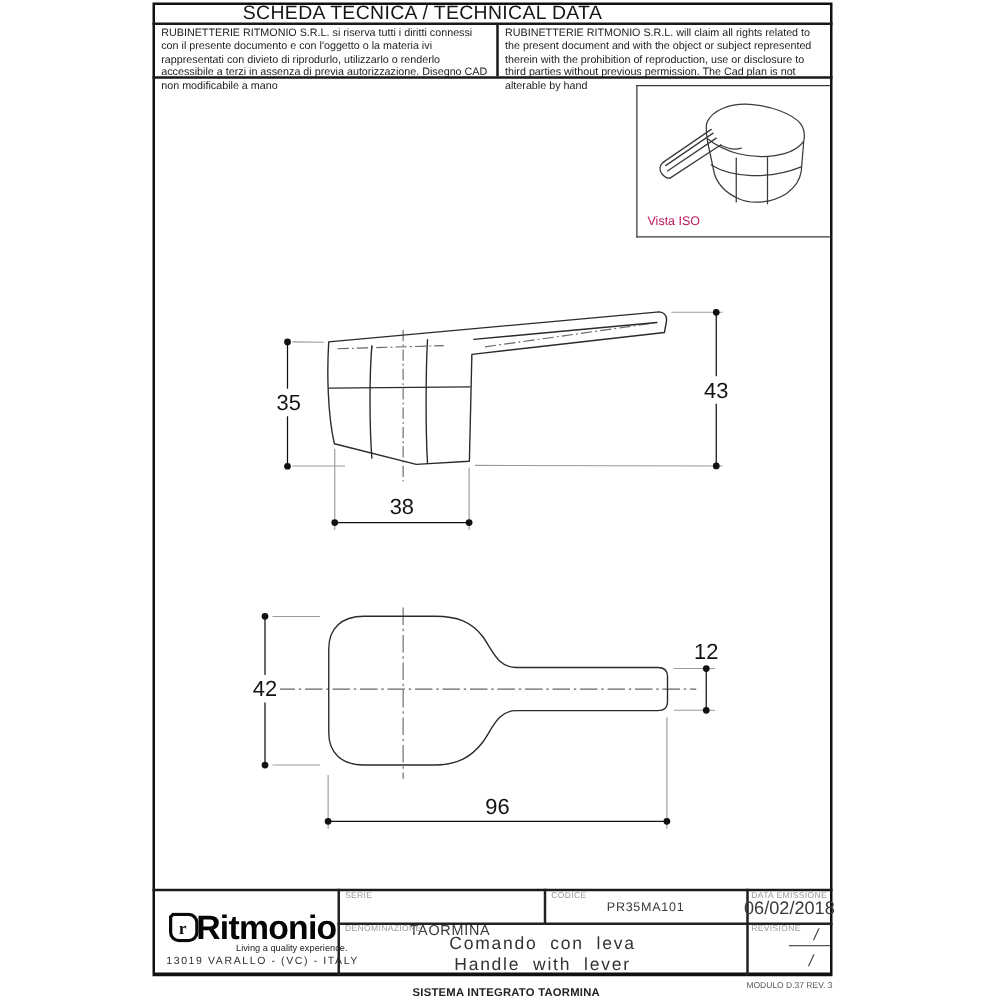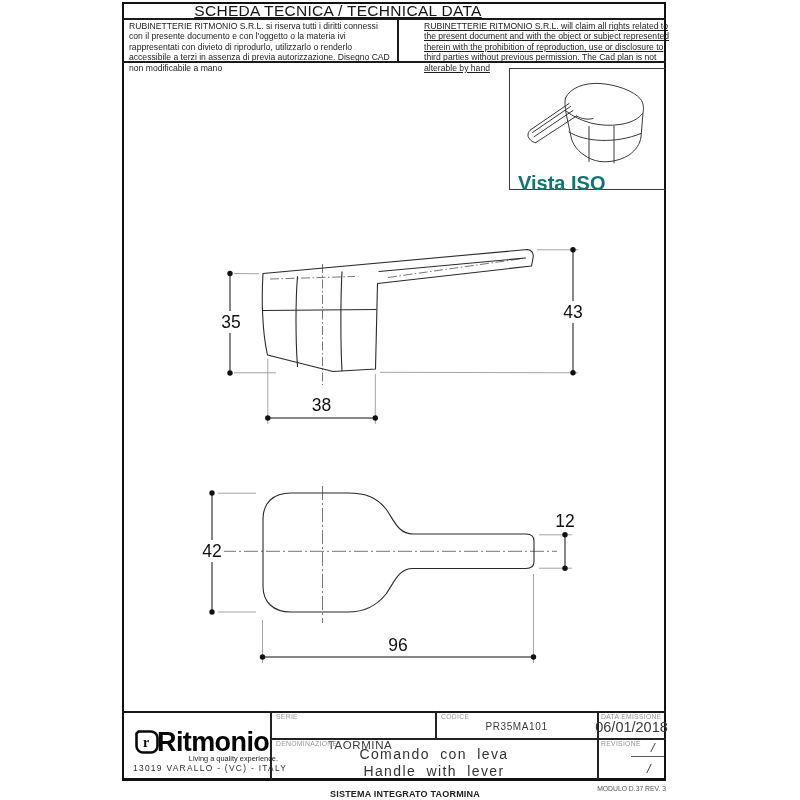--- a/index.html
+++ b/index.html
@@ -4,27 +4,27 @@
 <style>
   html,body{margin:0;padding:0;background:#fff;}
   .canvas{position:relative;width:800px;height:800px;background:#ffffff;
           font-family:"Liberation Sans",sans-serif;color:#1a1a1a;overflow:hidden;}
   .abs{position:absolute;}
   .hline,.vline{position:absolute;background:#1a1a1a;}
   .sheet-frame{position:absolute;left:122px;top:2px;width:544px;height:779px;
                border:2px solid #111;border-bottom-width:3px;box-sizing:border-box;}
   .title-bar{position:absolute;left:122px;top:3px;width:432px;height:15px;
              display:flex;align-items:center;justify-content:center;
-             font-size:15.5px;letter-spacing:.3px;color:#151515;text-decoration:underline;}
+             font-size:15.5px;letter-spacing:.3px;color:#151515;}
   .disclaimer{position:absolute;top:21px;font-size:8.6px;line-height:1.22;color:#1c1c1c;}
   .disc-left{left:129px;width:262px;}
-  .disc-right{left:424px;width:256px;text-decoration:underline;}
+  .disc-right{left:404px;width:256px;}
   .iso-box{position:absolute;left:509px;top:68px;width:156px;height:122px;
            border:1px solid #3c3c3c;border-right:none;box-sizing:border-box;}
-  .iso-label{position:absolute;left:518px;top:172px;font-size:20px;color:#0f766e;font-weight:bold;}
+  .iso-label{position:absolute;left:518px;top:172px;font-size:10px;color:#be185d;}
   .dim-text{font-family:"Liberation Sans",sans-serif;font-size:17.5px;fill:#111;}
   .tb-label{position:absolute;font-size:6.8px;color:#979797;letter-spacing:.3px;}
   .tb-value{position:absolute;display:flex;align-items:center;justify-content:center;
             color:#3a3a3a;}
   .cad{letter-spacing:1.4px;word-spacing:5px;font-size:14px;color:#333;}
   .brand-word{position:absolute;left:157px;top:727px;font-size:27px;font-weight:bold;
               letter-spacing:-.6px;color:#050505;}
   .brand-tag{position:absolute;left:178px;top:754px;width:100px;text-align:right;
              font-size:7.4px;color:#222;}
   .brand-addr{position:absolute;left:133px;top:763px;font-size:8.4px;letter-spacing:1.3px;color:#2e2e2e;}
@@ -167,21 +167,21 @@
   <div class="brand-tag">Living a quality experience.</div>
   <div class="brand-addr">13019 VARALLO - (VC) - ITALY</div>
 
   <div class="tb-label" style="left:276px;top:713px;">SERIE</div>
   <div class="tb-value" style="left:272px;top:734px;width:176px;height:22px;font-size:11.5px;letter-spacing:.6px;">TAORMINA</div>
 
   <div class="tb-label" style="left:441px;top:713px;">CODICE</div>
   <div class="tb-value" style="left:437px;top:715px;width:159px;height:22px;font-size:10px;letter-spacing:.6px;">PR35MA101</div>
 
   <div class="tb-label" style="left:601px;top:713px;">DATA  EMISSIONE</div>
-  <div class="tb-value" style="left:597px;top:717px;width:69px;height:20px;font-size:14.5px;">06/01/2018</div>
+  <div class="tb-value" style="left:597px;top:717px;width:69px;height:20px;font-size:14.5px;">06/02/2018</div>
 
   <div class="tb-label" style="left:276px;top:740px;">DENOMINAZIONE</div>
   <div class="tb-value cad" style="left:272px;top:762px;width:324px;height:18px;">Handle with lever</div>
   <div class="tb-value cad" style="left:272px;top:745px;width:324px;height:18px;">Comando con leva</div>
 
   <div class="tb-label" style="left:601px;top:740px;">REVISIONE</div>
   <div class="rev-slash" style="left:651px;top:740px;">/</div>
   <div class="hline" style="left:631px;top:756px;width:33px;height:1px;background:#555;"></div>
   <div class="rev-slash" style="left:647px;top:761px;">/</div>
 

